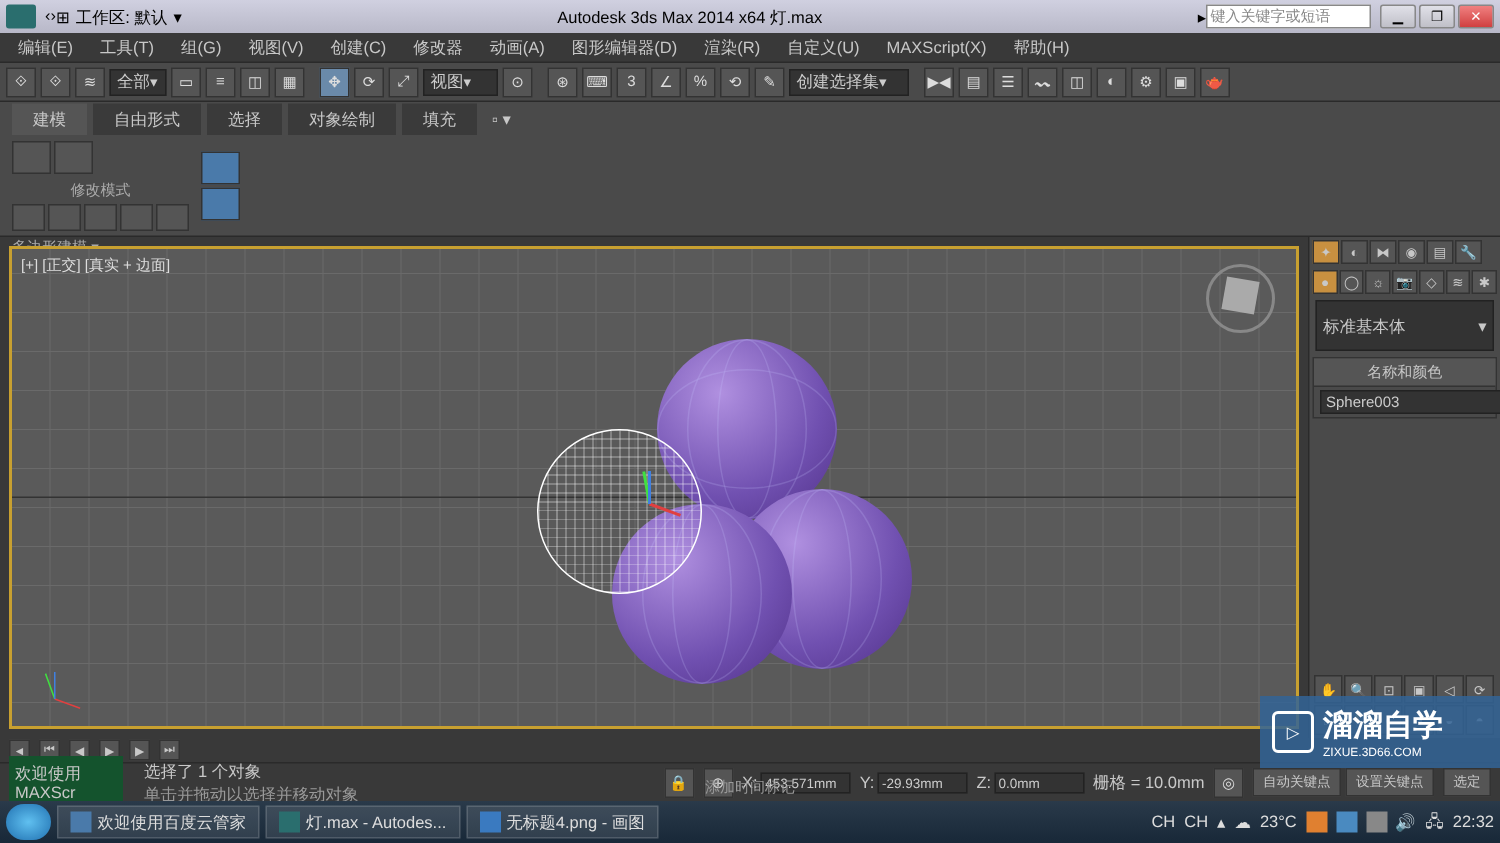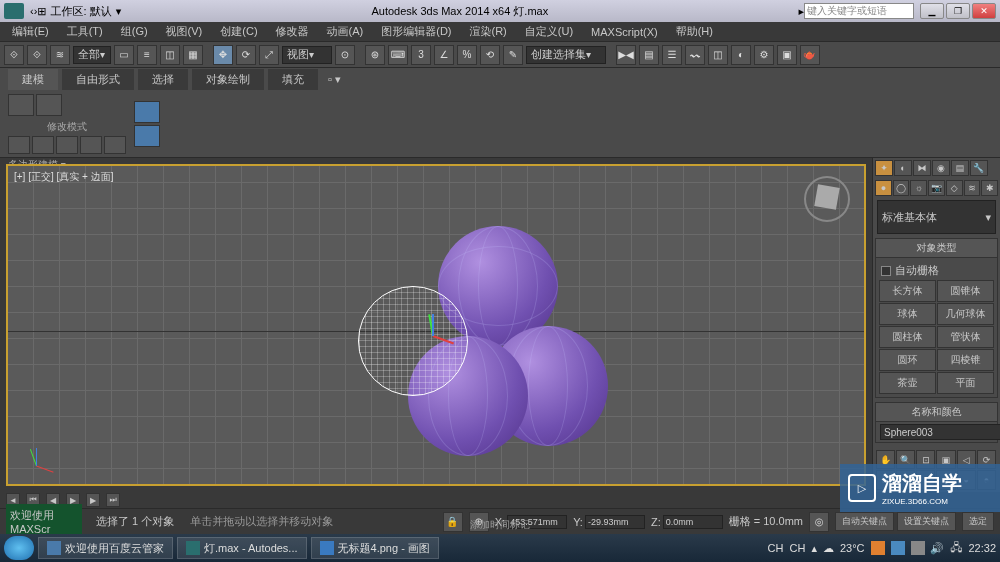--- a/index.html
+++ b/index.html
@@ -271,41 +271,20 @@
     <div class="rp-icon">📷</div>
     <div class="rp-icon">◇</div>
     <div class="rp-icon">≋</div>
     <div class="rp-icon">✱</div>
   </div>
   <div class="rp-drop">
     <span>标准基本体</span>
     <span style="margin-left:auto">▾</span>
   </div>
   <div class="rp-section">
-    <div class="rp-head">对象类型</div>
-    <div class="rp-body">
-      <div class="rp-check">
-        <span style="width:10px;height:10px;border:1px solid #888;background:#333"></span>
-        <span>自动栅格</span>
-      </div>
-      <div class="rp-grid">
-        <div class="rp-btn">长方体</div>
-        <div class="rp-btn">圆锥体</div>
-        <div class="rp-btn">球体</div>
-        <div class="rp-btn">几何球体</div>
-        <div class="rp-btn">圆柱体</div>
-        <div class="rp-btn">管状体</div>
-        <div class="rp-btn">圆环</div>
-        <div class="rp-btn">四棱锥</div>
-        <div class="rp-btn">茶壶</div>
-        <div class="rp-btn">平面</div>
-      </div>
-    </div>
-  </div>
-  <div class="rp-section">
     <div class="rp-head">名称和颜色</div>
     <div class="rp-name">
       <input value="Sphere003" style="">
 
     </div>
   </div>
 </div>
 
 <div class="nav-controls">
   <div class="nb">✋</div>
@@ -328,21 +307,21 @@
     <div class="playbtn">⏮</div>
     <div class="playbtn">◀</div>
     <div class="playbtn">▶</div>
     <div class="playbtn">▶</div>
     <div class="playbtn">⏭</div>
   </div>
   <div class="status">
     <div class="status-left">
       <span>欢迎使用</span><br><span>MAXScr</span>
     </div>
-    <div style="display:flex;flex-direction:row">
+    <div style="display:flex;flex-direction:column">
       <div class="status-msg">选择了 1 个对象</div>
       <div class="status-msg" style="color:#999">单击并拖动以选择并移动对象</div>
     </div>
     <div style="flex:1"></div>
     <div class="tbtn">🔒</div>
     <div class="tbtn">⊕</div>
     <div class="coord">
       <span>X:</span>
       <input value="453.571mm" style="">
     </div>

